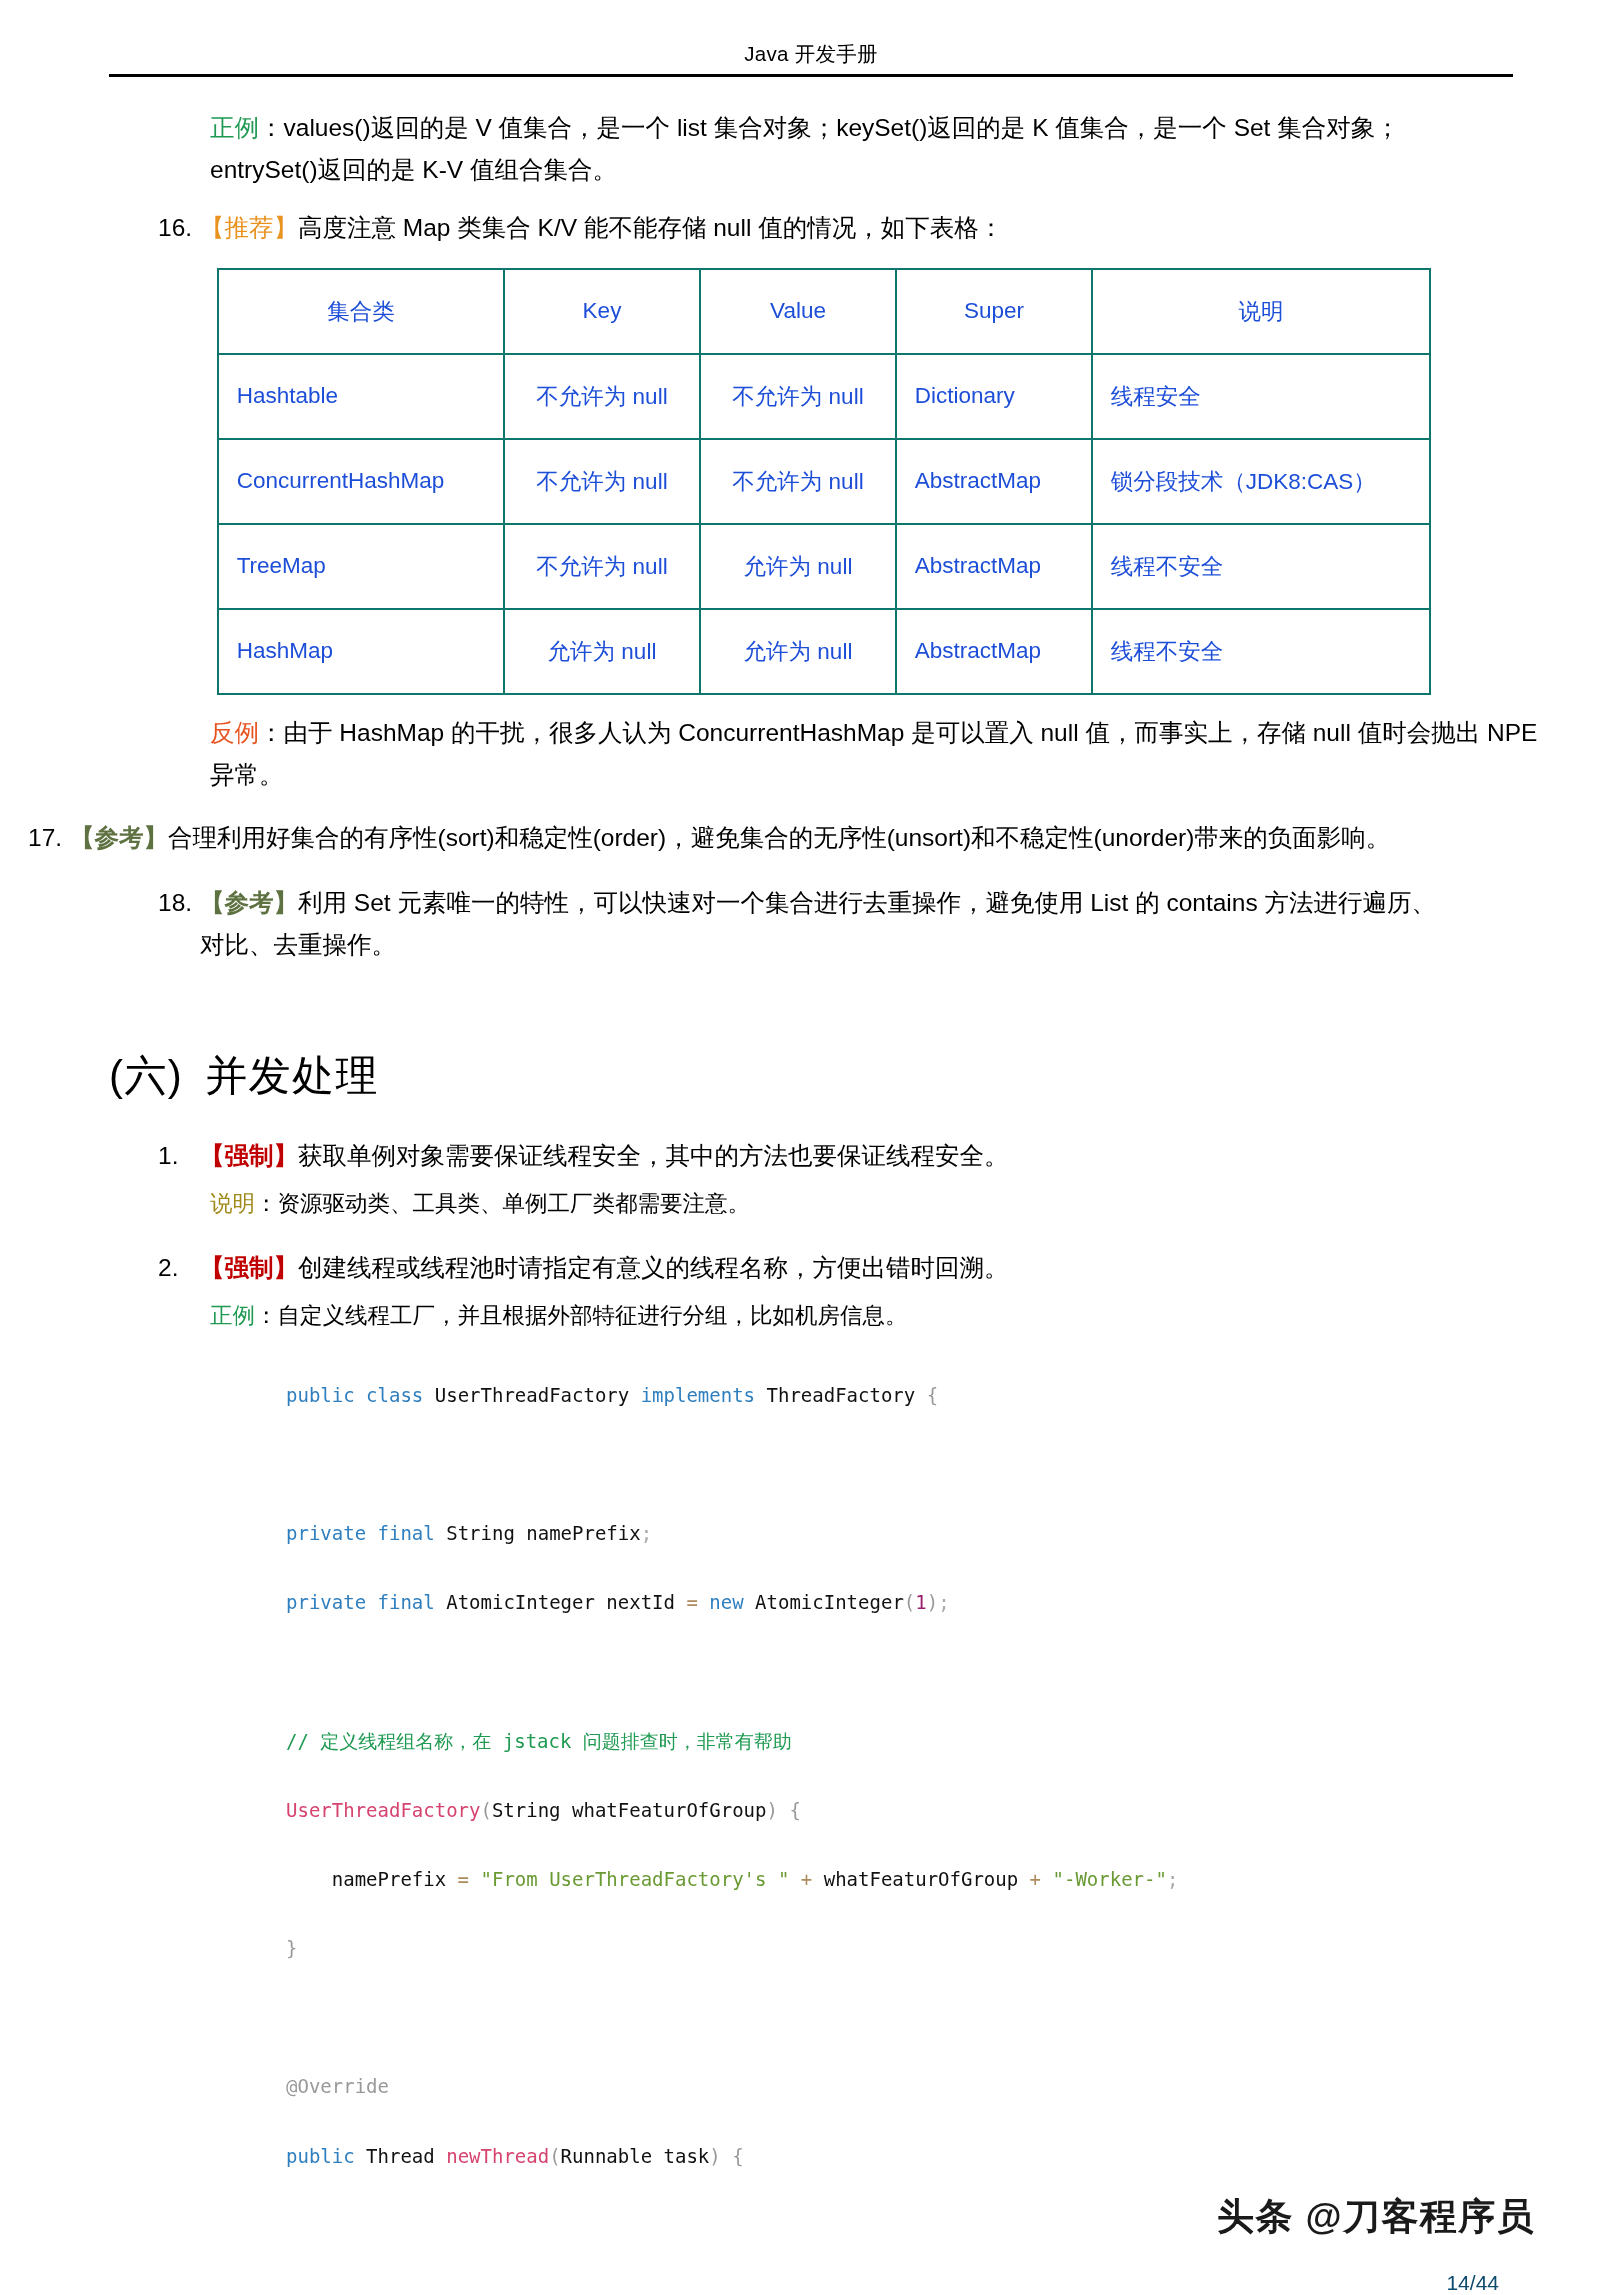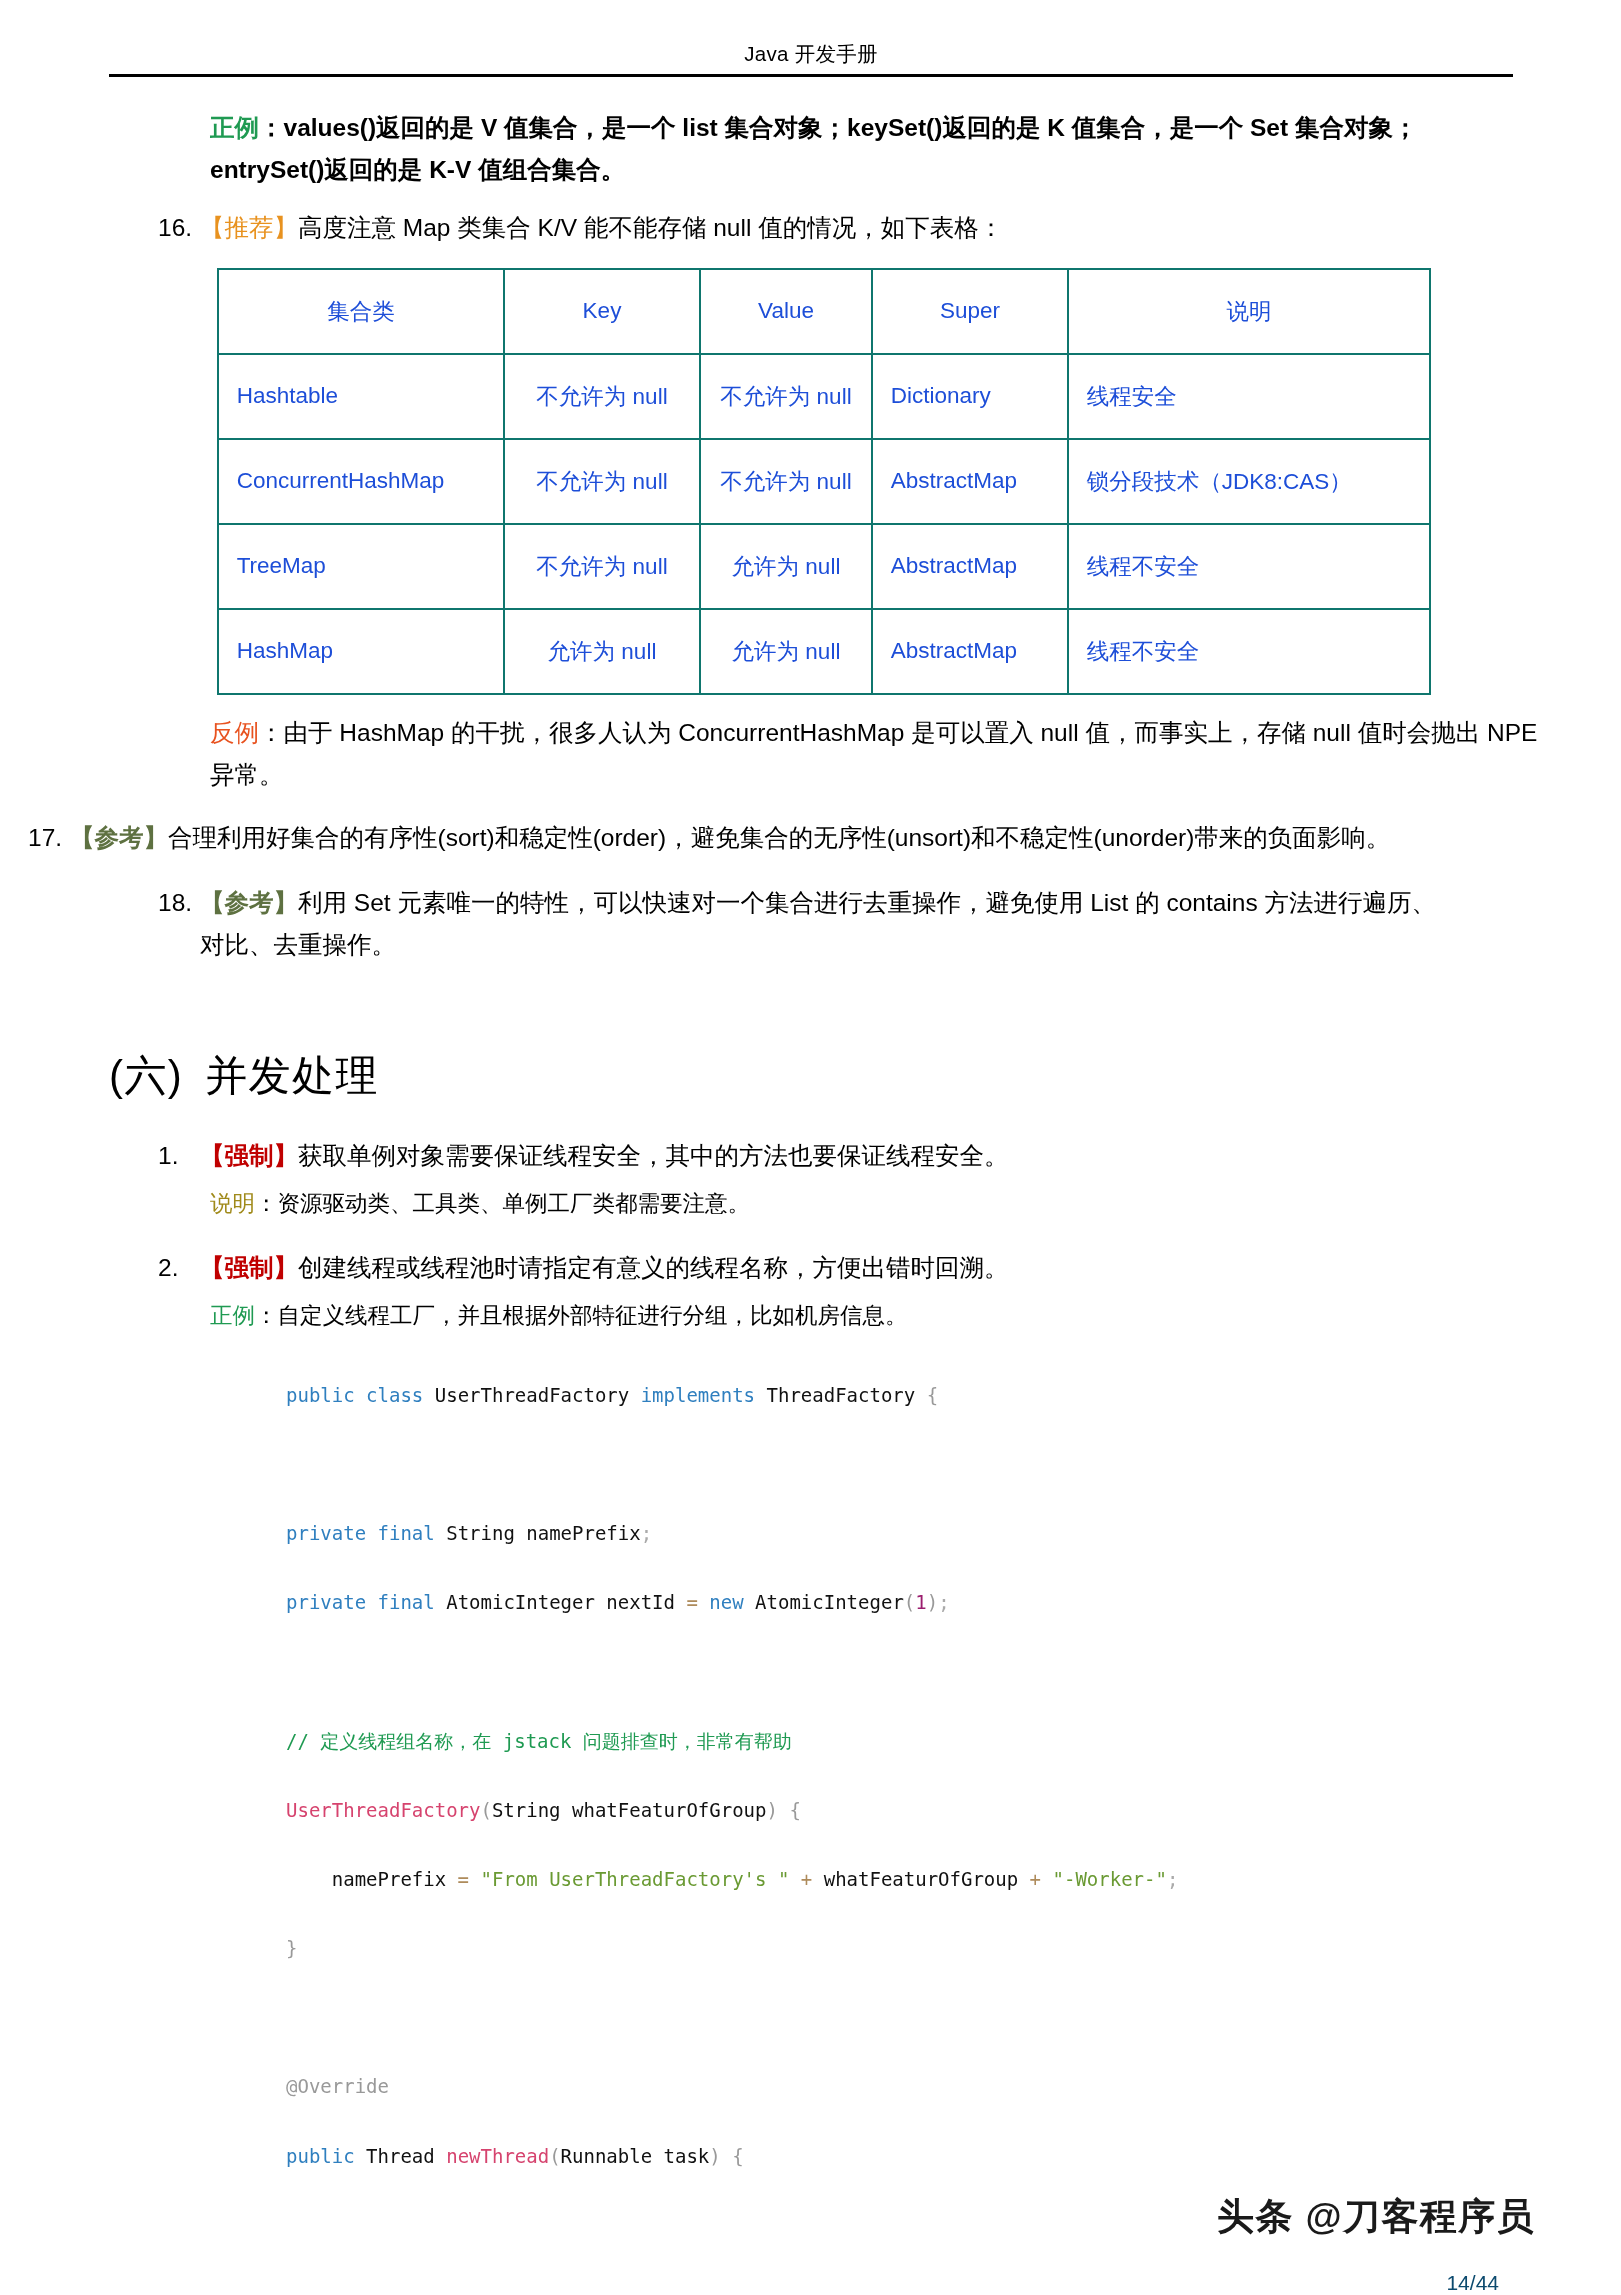--- a/index.html
+++ b/index.html
@@ -49,21 +49,21 @@
     width: 1622px;
   }
 
   
   .para {
     font-size: 24.5px;
     line-height: 1.72;
     color: #000;
   }
 
-  .lead-example { padding: 12.3px 170px 0 210px; font-weight: bold; }
+  .lead-example { padding: 12.3px 170px 0 210px; }
   .lead-example .tag-green { color: #1f9a52; }
 
   
   .numitem {
     display: flex;
     padding: 15px 170px 0 158px;
     font-size: 24.5px;
     line-height: 1.72;
   }
   .numitem .num {
@@ -112,21 +112,21 @@
     color: #1d4ed8;
   }
   table.kvtable th { text-align: center; }
   table.kvtable td.c-name  { text-align: left;   width: 286px; }
   table.kvtable td.c-key   { text-align: center; width: 196px; }
   table.kvtable td.c-val   { text-align: center; width: 196px; }
   table.kvtable td.c-super { text-align: left;   width: 196px; }
   table.kvtable td.c-desc  { text-align: left; }
   table.kvtable th.h-name  { width: 286px; }
   table.kvtable th.h-key   { width: 196px; }
-  table.kvtable th.h-val   { width: 172px; }
+  table.kvtable th.h-val   { width: 196px; }
   table.kvtable th.h-super { width: 196px; }
 
   .cell-deny  { color: #e8401a; }
   .cell-allow { color: #1111ee; }
   .cell-deny-strong { color: #ee0000; }
 
   
   .section-heading {
     padding: 82px 0 0 109px;
     font-size: 42px;

